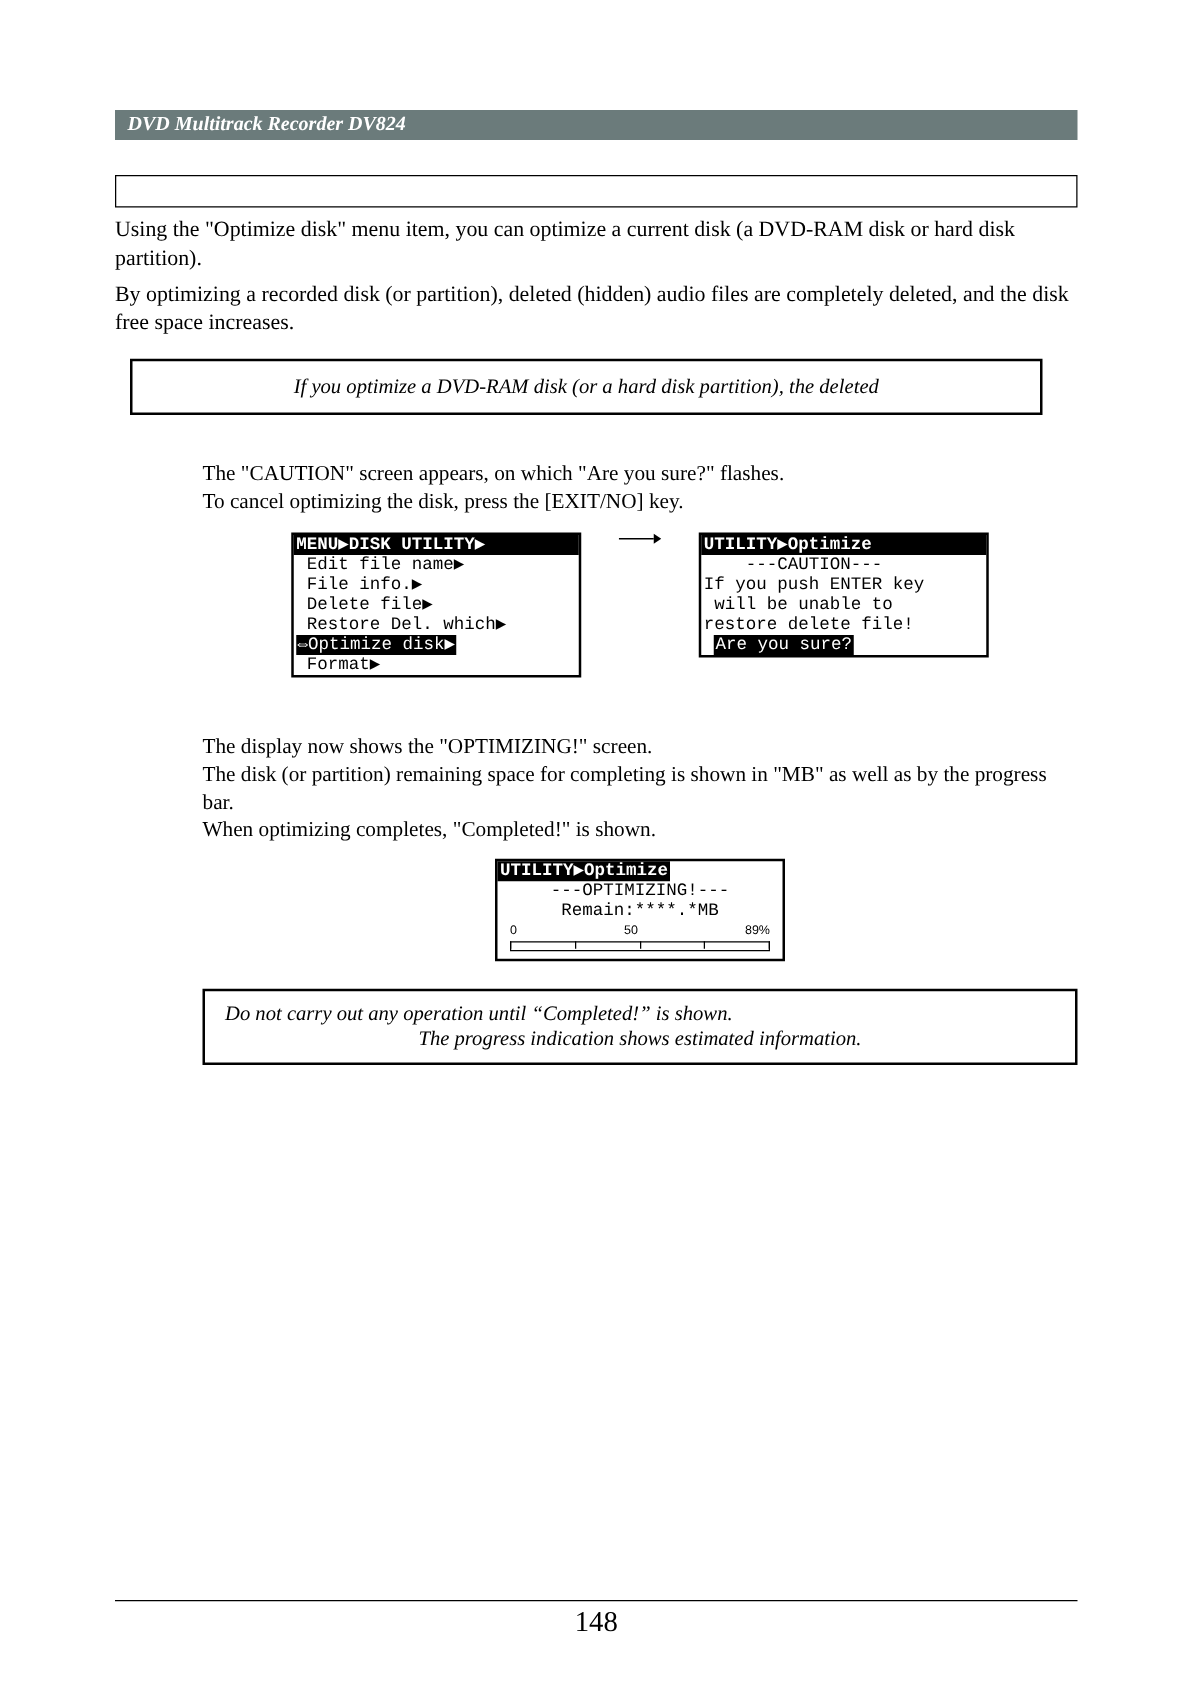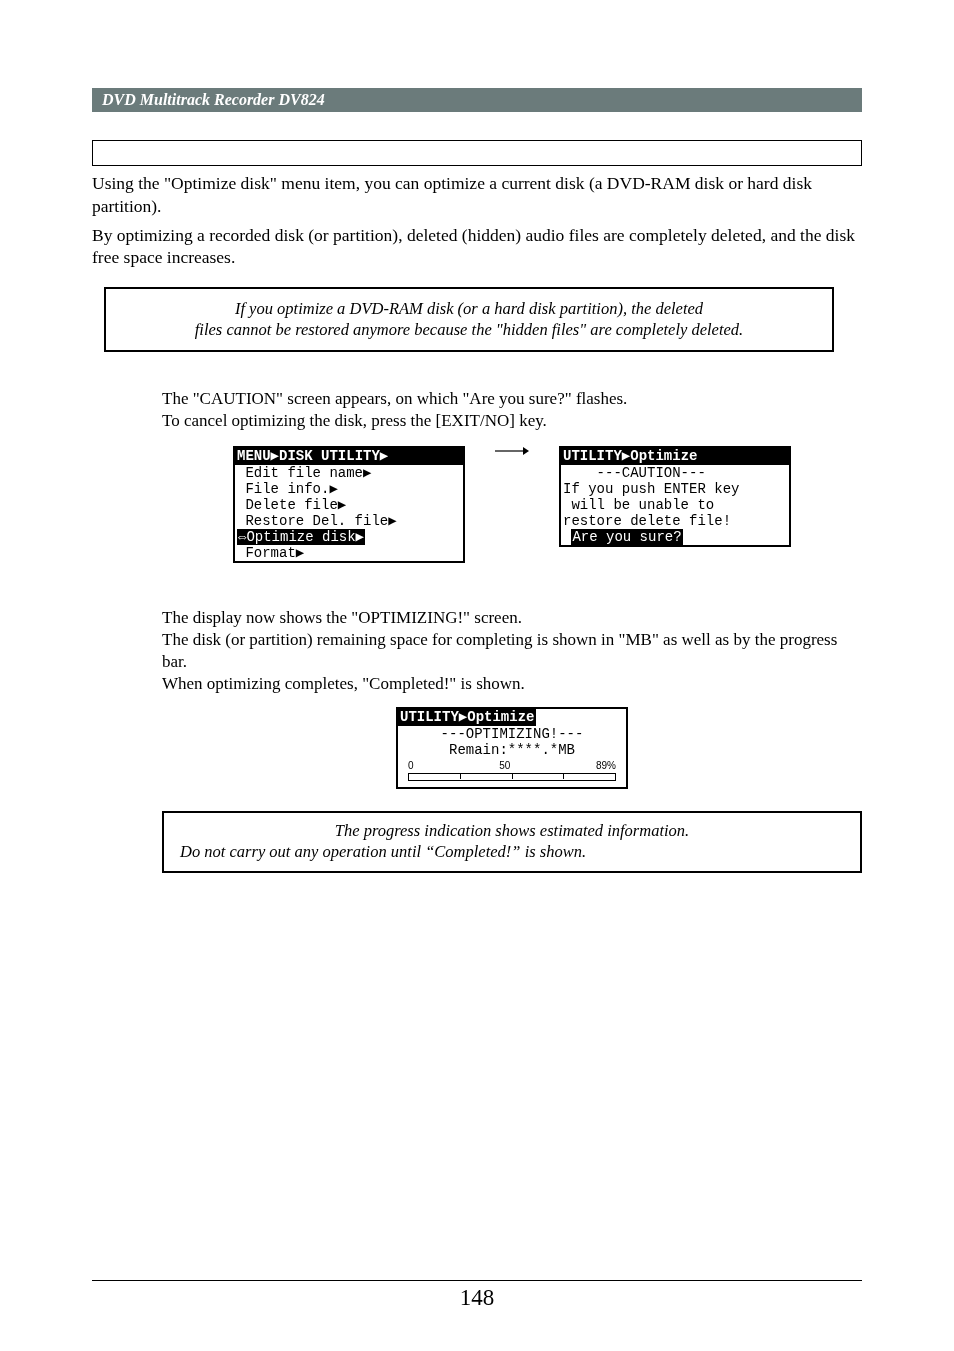--- a/index.html
+++ b/index.html
@@ -175,34 +175,33 @@
     <span>DVD Multitrack Recorder DV824</span>
   </div>
 
   <div class="section-box"></div>
 
   <div class="body-text">Using the "Optimize disk" menu item, you can optimize a current disk (a DVD-RAM disk or hard disk partition).</div>
   <div class="body-text">By optimizing a recorded disk (or partition), deleted (hidden) audio files are completely deleted, and the disk free space increases.</div>
 
   <div class="caution-box">
     <div>If you optimize a DVD-RAM disk (or a hard disk partition), the deleted</div>
-    <div>files cannot be restored anymore because the "hidden files" are completely deleted.</div>
   </div>
 
   <div class="step-block">
     <div>The "CAUTION" screen appears, on which "Are you sure?" flashes.</div>
     <div>To cancel optimizing the disk, press the [EXIT/NO] key.</div>
 
     <div class="lcd-row">
       <div class="lcd">
         <div class="title">MENU▶DISK UTILITY▶</div>
         <div class="line"> Edit file name▶</div>
         <div class="line"> File info.▶</div>
         <div class="line"> Delete file▶</div>
-        <div class="line"> Restore Del. file▶</div>
+        <div class="line"> Restore Del. which▶</div>
         <div class="line"><span class="inv">⇔Optimize disk▶</span></div>
         <div class="line"> Format▶</div>
       </div>
 
       <svg class="arrow-svg" viewBox="0 0 34 10">
         <line x1="0" y1="5" x2="28" y2="5" stroke="#000" stroke-width="1.2"></line>
         <polygon points="28,1 34,5 28,9" fill="#000"></polygon>
       </svg>
 
       <div class="lcd">
@@ -239,19 +238,19 @@
               <span></span>
               <span></span>
               <span></span>
           </div>
           <div class="progress-frame"></div>
         </div>
       </div>
     </div>
 
     <div class="note-box">
+      <div>Do not carry out  any operation until “Completed!” is shown.</div>
       <div style="text-align:center">The progress indication shows estimated information.</div>
-      <div>Do not carry out  any operation until “Completed!” is shown.</div>
     </div>
   </div>
 
   <div class="page-number">148</div>
 </div>
 
 </body></html>

